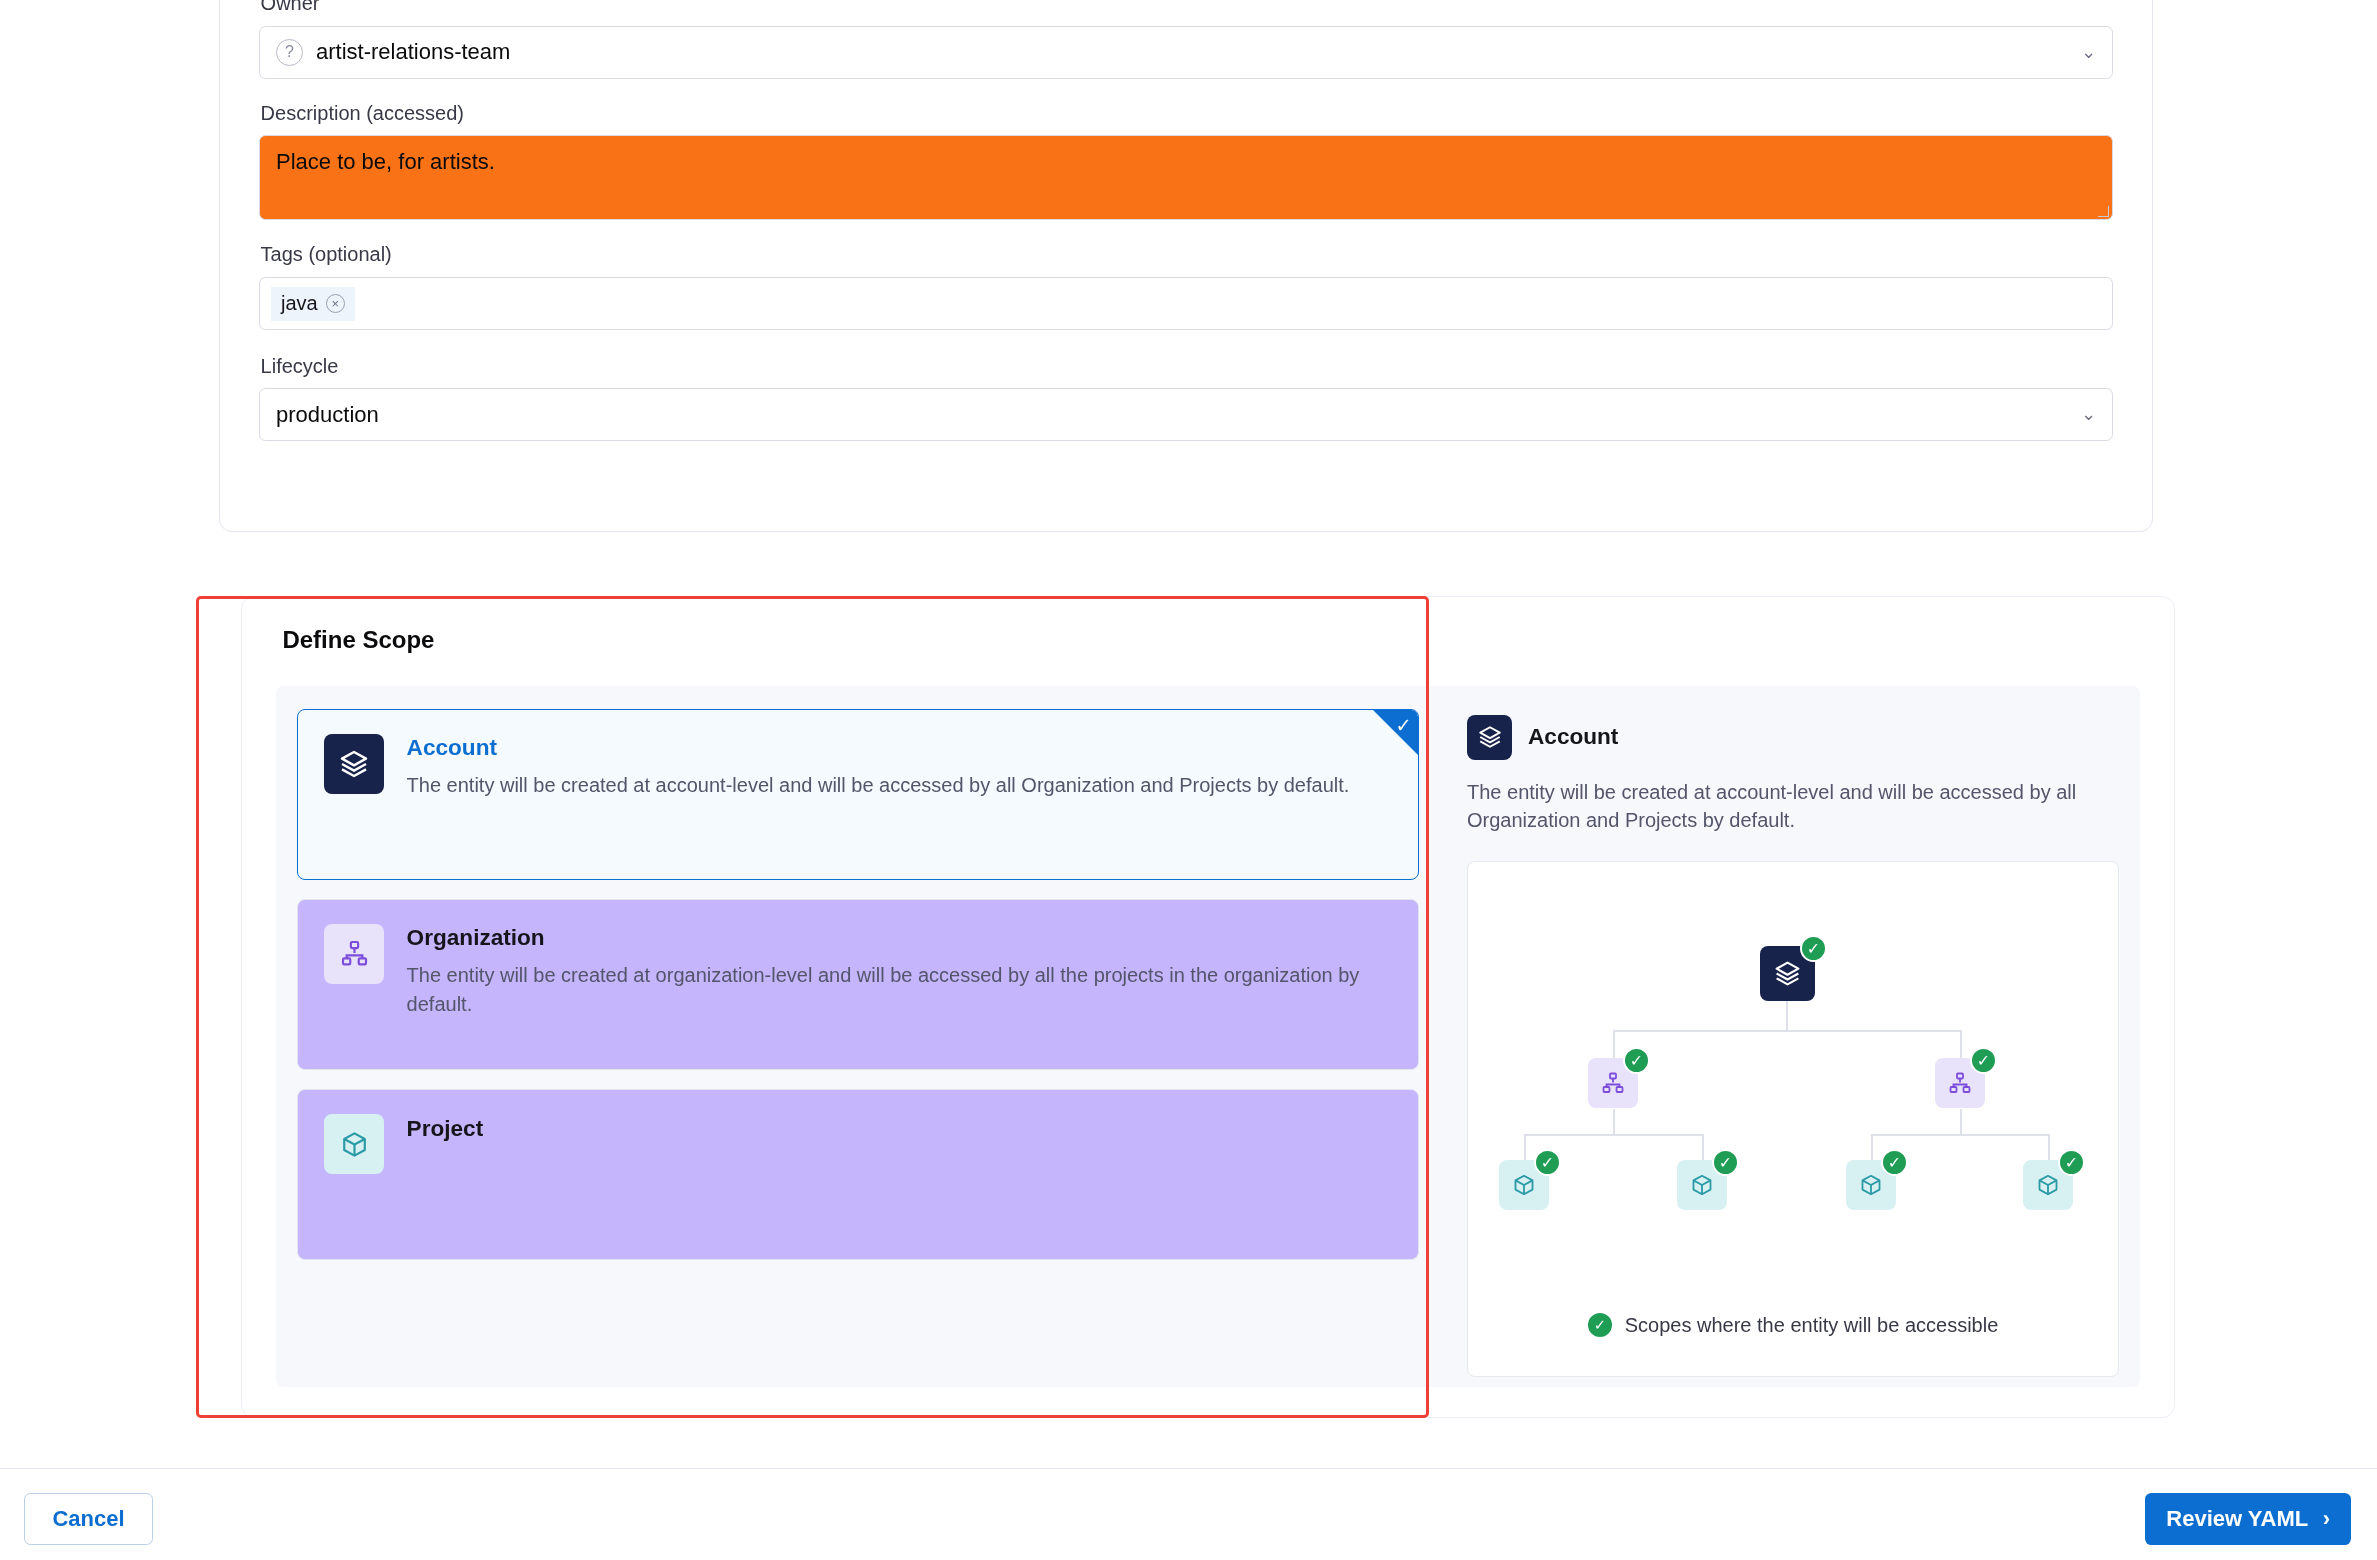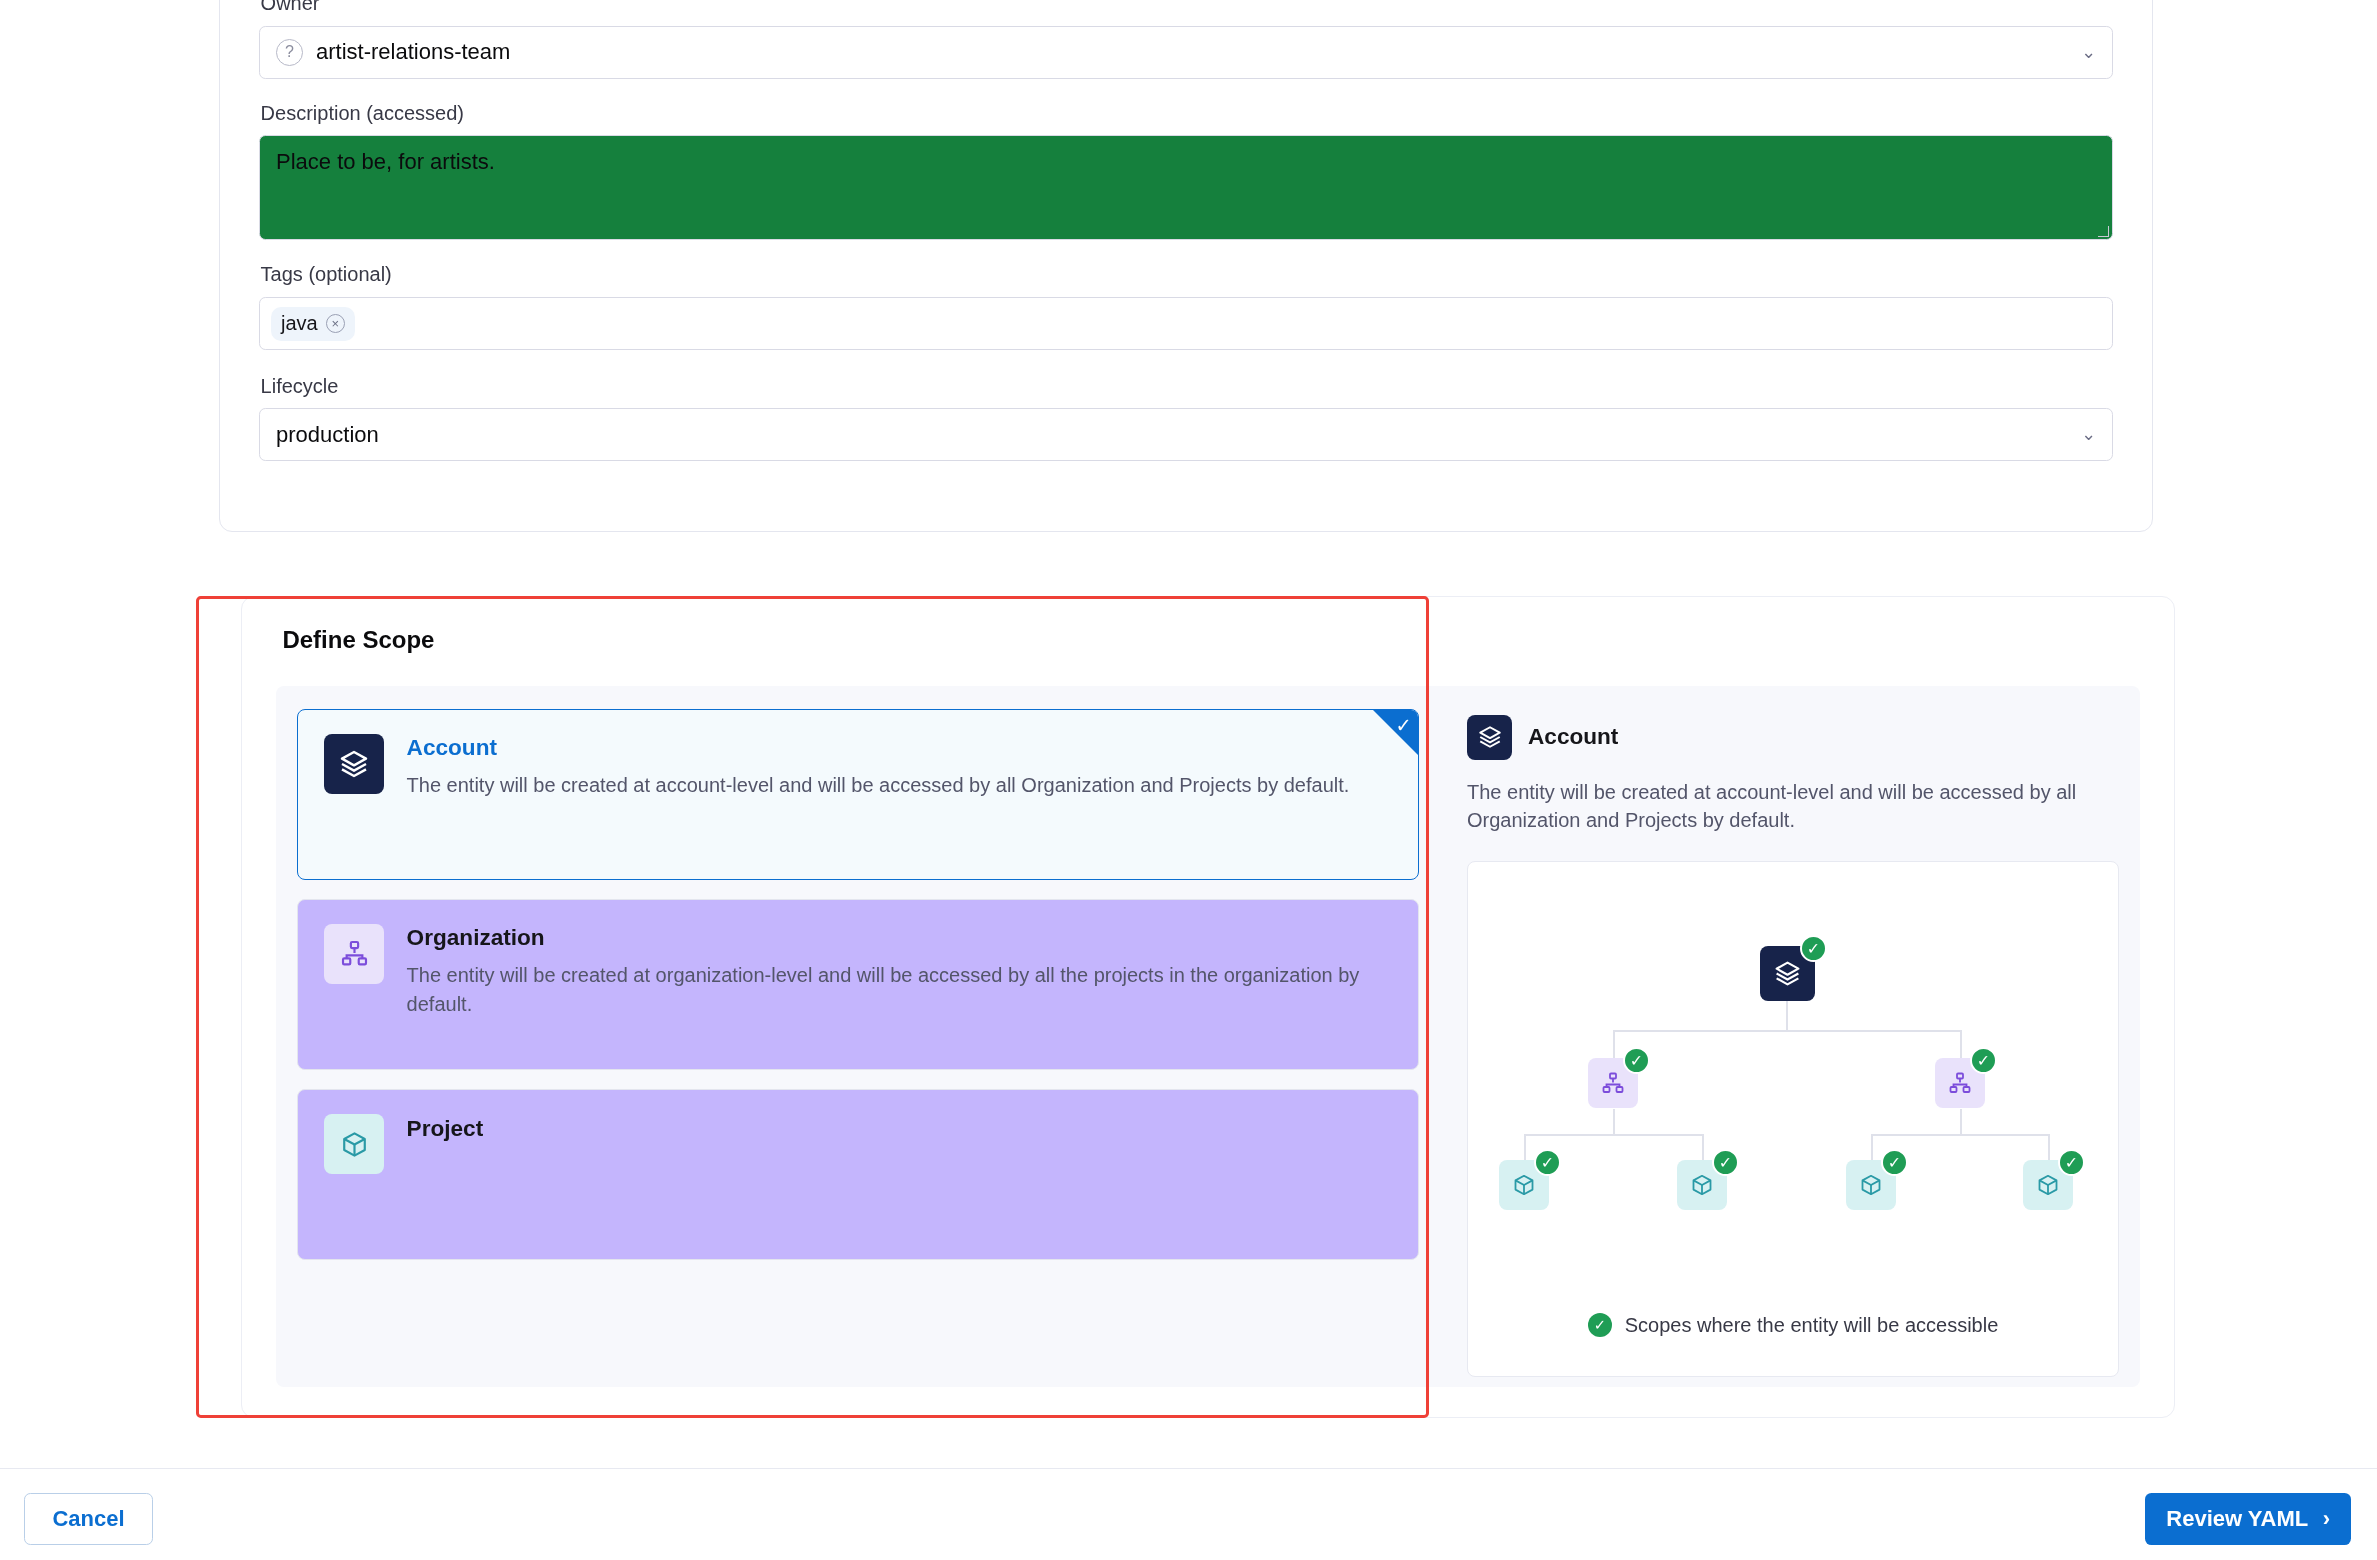--- a/index.html
+++ b/index.html
@@ -54,24 +54,24 @@
     width: 27px; height: 27px;
     border-radius: 50%;
     border: 1.3px solid #b7b9c8;
     color: #8b8d9e;
     font-size: 16px;
     display: flex; align-items: center; justify-content: center;
     margin-right: 13px;
     flex: 0 0 auto;
   }
   .textarea {
-    width: 1854px; height: 105px;
+    width: 1854px; height: 85px;
     border: 0.8px solid #d9dae5;
     border-radius: 6.4px;
-    background: #15803d;
+    background: #f97316;
     padding: 13px 16px;
     font-size: 22px;
     color: #0b0b0d;
     position: relative;
   }
   .textarea .grip {
     position: absolute; right: 3.2px; bottom: 2.4px;
     width: 11.3px; height: 11.3px;
     border-right: 1.6px solid #c9cad6;
     border-bottom: 1.6px solid #c9cad6;
@@ -80,21 +80,21 @@
   .tags-box {
     width: 1854px; height: 53px;
     border: 0.8px solid #d9dae5;
     border-radius: 6.4px;
     background: #ffffff;
     display: flex; align-items: center;
     padding: 0 11.3px;
   }
   .chip {
     background: #eef4fb;
-    border-radius: 10px;
+    border-radius: 0;
     height: 34px;
     display: inline-flex;
     align-items: center;
     gap: 8px;
     padding: 0 9.7px;
     font-size: 20px;
     color: #16161a;
   }
   .chip .x {
     width: 19.3px; height: 19.3px;

